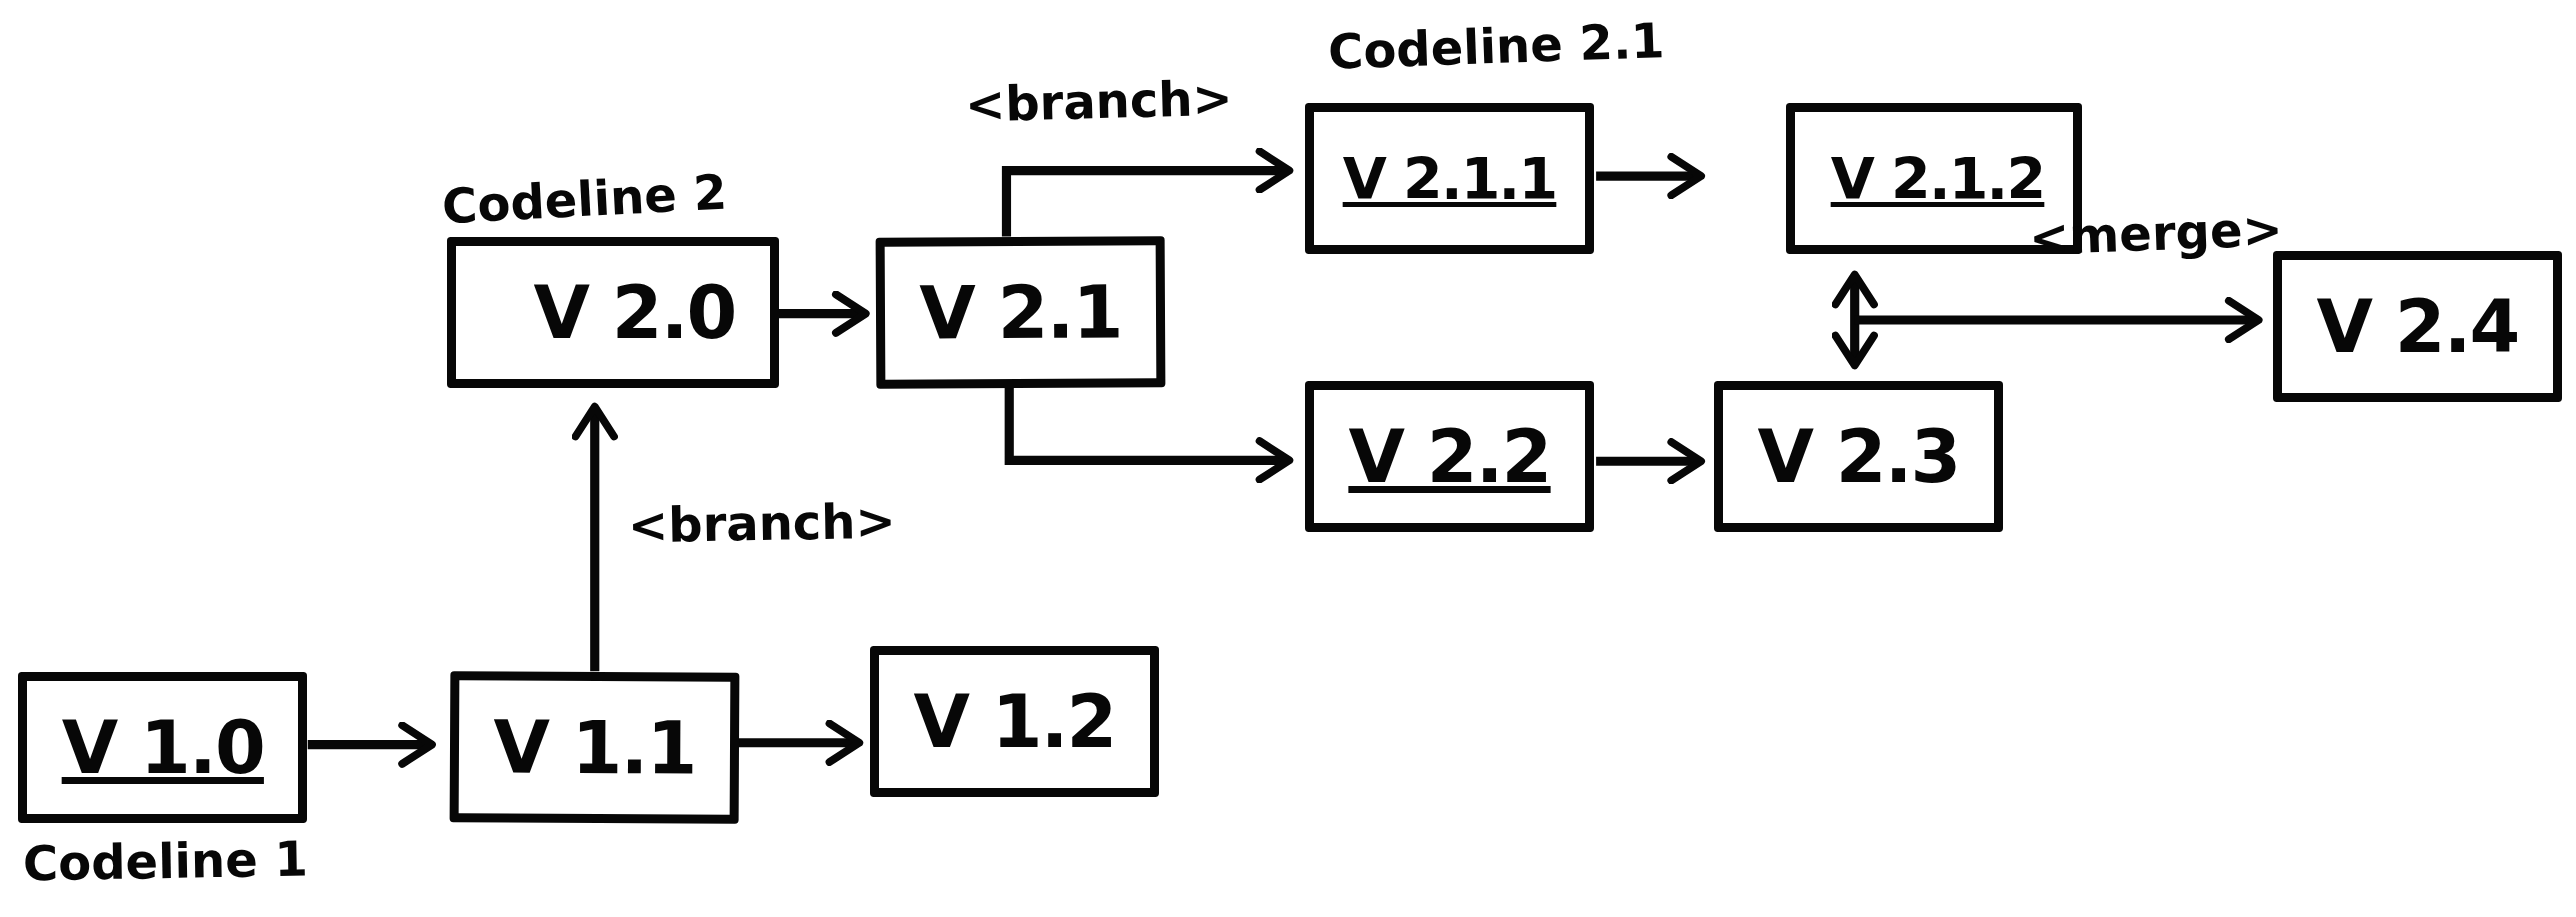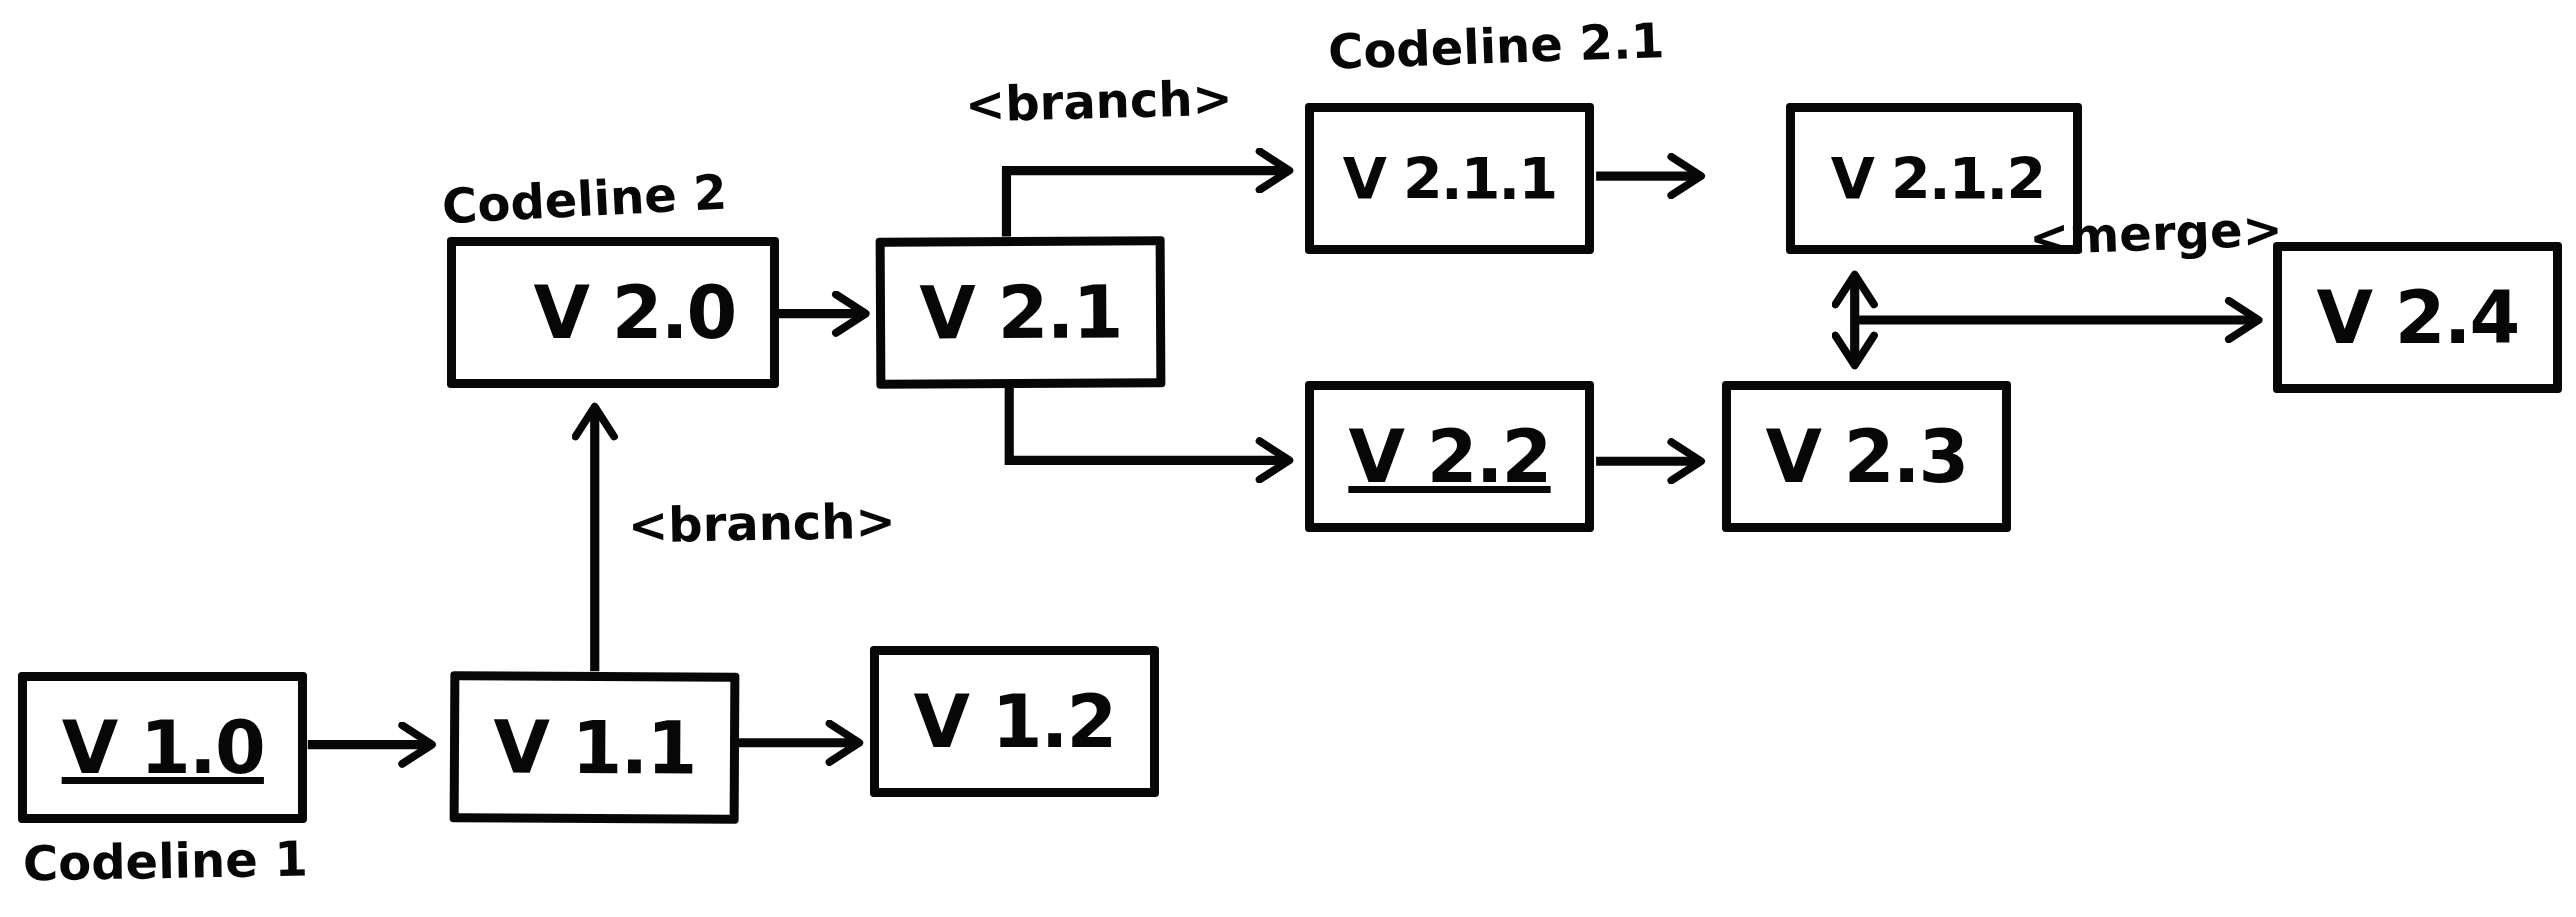--- a/index.html
+++ b/index.html
@@ -31,39 +31,39 @@
     display: flex;
     align-items: center;
     justify-content: center;
     font-size: 73px;
     font-weight: 700;
     letter-spacing: -1.8px;
     color: #070707;
     white-space: nowrap;
     box-sizing: content-box;
   }
-  .node.small { font-size: 57px; }
+  .node.small { font-size: 57px; text-decoration: underline; }
   .lbl {
     position: absolute;
     font-size: 48px;
     font-weight: 700;
     color: #070707;
     white-space: nowrap;
   }
   
   #n-v1-0   { left: 18.3px;   top: 672px; text-decoration: underline; }
   #n-v1-1   { left: 450px;  top: 672px; transform: rotate(0.3deg); }
   #n-v1-2   { left: 870px;  top: 646px; }
   #n-v2-0   { left: 447px;  top: 237px; padding-left: 43px; }
   #n-v2-1   { left: 876px;  top: 237px; transform: rotate(-0.3deg); }
   #n-v2-1-1 { left: 1305px; top: 103px; }
   #n-v2-1-2 { left: 1786px; top: 103px; padding-left: 7px; }
   #n-v2-2   { left: 1305px; top: 381px; text-decoration: underline; }
-  #n-v2-3   { left: 1714px; top: 381px; margin-left: 8px; }
-  #n-v2-4   { left: 2273px; top: 242px; text-align: right; }
+  #n-v2-3   { left: 1714px; top: 381px; }
+  #n-v2-4   { left: 2273px; top: 251px; text-align: right; }
   
   #l-codeline-1   { left: 23px;   top: 833px; transform: rotate(-1deg); }
   #l-codeline-2   { left: 442px;  top: 171px; transform: rotate(-3deg); }
   #l-codeline-2-1 { left: 1328px; top: 18.3px;  transform: rotate(-2deg); }
   #l-branch-lower { left: 628px;  top: 495px; transform: rotate(-1deg); }
   #l-branch-upper { left: 965px; top: 73px;  transform: rotate(-1.5deg); }
   #l-merge        { left: 2029px; top: 205px; transform: rotate(-2deg); }
 </style>
 </head>
 <body>

